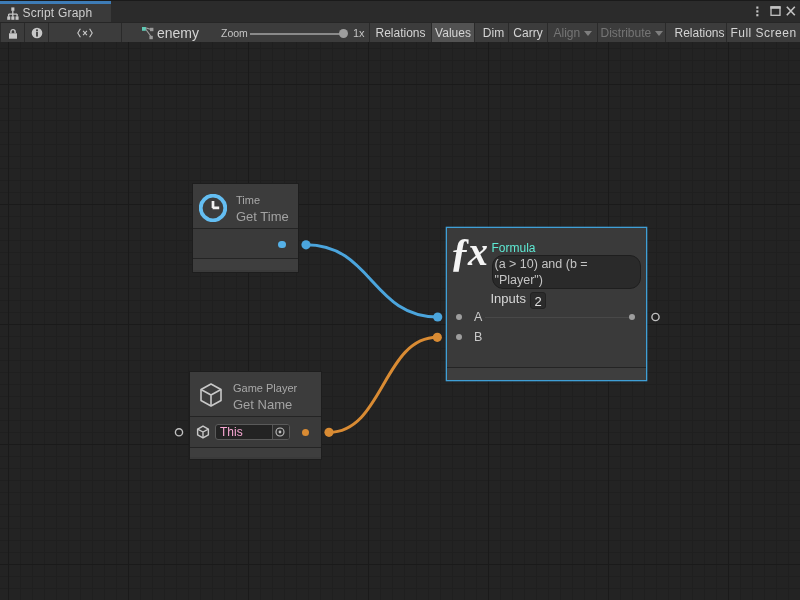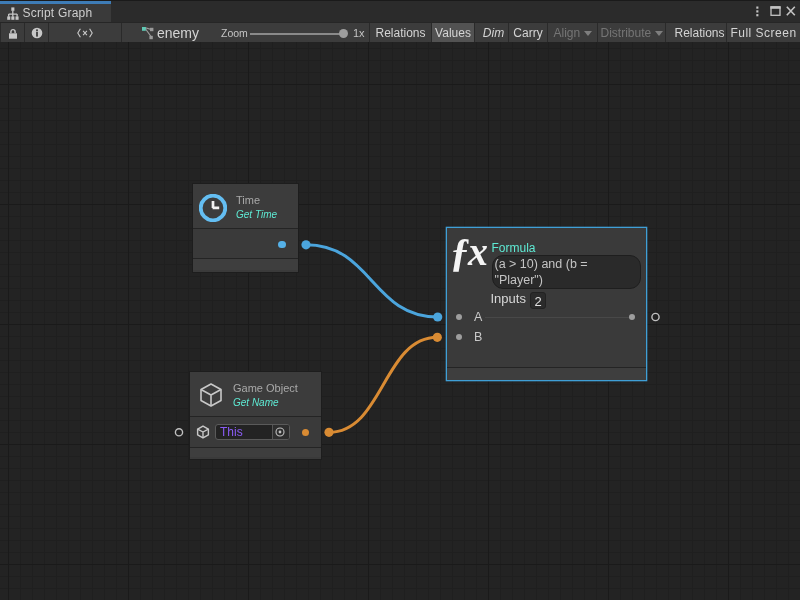--- a/index.html
+++ b/index.html
@@ -32,21 +32,21 @@
     background-position:0px 42px, 8px 0px, 0px 6px, 8px 0px;
   }
   #world { position:absolute; left:0; top:-42px; width:800px; height:600px; }
 
   
   .node { position:absolute; background:#3a3a3a; box-shadow:0 0 0 1px #1d1d1d; }
   .nhead { position:relative; background:#3c3c3c; border-bottom:1px solid #242424;text-align:center; }
   .nbody { position:relative; background:#3a3a3a; border-bottom:1px solid #242424; }
   .nfoot { position:relative; background:#3e3e3e; }
   .sub { position:absolute; font-size:11px; color:#a9a9a9; white-space:nowrap; }
-  .ttl { position:absolute; font-size:10px; color:#5eead4; white-space:nowrap;font-style:italic; }
+  .ttl { position:absolute; font-size:13px; color:#a3a3a3; white-space:nowrap; }
   .dot { position:absolute; border-radius:50%; }
 </style>
 </head>
 <body>
 
 <div id="titlebar">
   <div id="titletop"></div>
   <div id="tab">
     <div id="tabblue"></div>
     <svg class="abs" style="left:7px; top:5.5px;" width="12" height="13" viewBox="0 0 12 13">
@@ -113,21 +113,21 @@
   <div class="abs" style="left:250px; top:10.2px; width:95px; height:1.5px; background:#8a8a8a;"></div>
   <div class="dot" style="left:338.5px; top:6.2px; width:9px; height:9px; background:#9e9e9e;"></div>
   <div class="tbtxt" style="left:353px; text-align:left; font-size:11px; color:#c4c4c4;">1x</div>
 
   <div class="sep" style="left:369px;"></div>
   <div class="tbtxt" style="left:370px; width:61px;">Relations</div>
   <div class="sep" style="left:431px;"></div>
   <div class="abs" style="left:432px; top:0; width:42px; height:19px; background:#525252;"></div>
   <div class="tbtxt" style="left:432px; width:42px;">Values</div>
   <div class="sep" style="left:474px;"></div>
-  <div class="tbtxt" style="left:477px; width:33px;font-style:italic;">Dim</div>
+  <div class="tbtxt" style="left:477px; width:33px;">Dim</div>
   <div class="sep" style="left:508px;"></div>
   <div class="tbtxt" style="left:509px; width:38px;">Carry</div>
   <div class="sep" style="left:547px;"></div>
   <div class="tbtxt tbgray" style="left:548px; width:49px;">Align <span style="display:inline-block; width:0; height:0; border-left:4.2px solid transparent; border-right:4.2px solid transparent; border-top:5px solid #7e7e7e; margin-left:0px; vertical-align:1.5px;"></span></div>
   <div class="sep" style="left:597px;"></div>
   <div class="tbtxt tbgray" style="left:598px; width:67px;">Distribute <span style="display:inline-block; width:0; height:0; border-left:4.2px solid transparent; border-right:4.2px solid transparent; border-top:5px solid #7e7e7e; margin-left:0px; vertical-align:1.5px;"></span></div>
   <div class="sep" style="left:665px;"></div>
   <div class="tbtxt" style="left:671px; width:57px;">Relations</div>
   <div class="sep" style="left:726px;"></div>
   <div class="tbtxt" style="left:727px; width:73px; letter-spacing:0.5px;">Full Screen</div>
@@ -185,32 +185,32 @@
   </div>
 
   <div class="node" style="left:190px; top:372px; width:131px; height:87px;">
     <div class="nhead" style="height:45px;">
       <svg class="abs" style="left:8px; top:10px;" width="26" height="26" viewBox="0 0 26 26">
         <g fill="none" stroke="#c8c8c8" stroke-width="1.6" stroke-linejoin="round">
           <path d="M13 2 L23 7.5 L23 18.5 L13 24 L3 18.5 L3 7.5 Z"></path>
           <path d="M3 7.5 L13 13 L23 7.5 M13 13 L13 24"></path>
         </g>
       </svg>
-      <div class="sub" style="left:43px; top:10px;">Game Object</div>
+      <div class="sub" style="left:43px; top:10px;">Game Player</div>
       <div class="ttl" style="left:43px; top:25px;">Get Name</div>
     </div>
     <div class="nbody" style="height:31px;">
       <svg class="abs" style="left:5.5px; top:8px;" width="14" height="14" viewBox="0 0 26 26">
         <g fill="none" stroke="#c8c8c8" stroke-width="2.6" stroke-linejoin="round">
           <path d="M13 2 L23 7.5 L23 18.5 L13 24 L3 18.5 L3 7.5 Z"></path>
           <path d="M3 7.5 L13 13 L23 7.5 M13 13 L13 24"></path>
         </g>
       </svg>
       <div class="abs" style="left:25px; top:6.5px; width:74.5px; height:16.5px; background:#232323; border:1px solid #5a5a5a; border-radius:3px;">
-        <div class="abs" style="left:4px; top:0.5px; font-size:12px; color:#8b5cf6;">This</div>
+        <div class="abs" style="left:4px; top:0.5px; font-size:12px; color:#f9a8d4;">This</div>
         <div class="abs" style="left:56px; top:0; width:16.5px; height:14.5px; background:#2e2e2e; border-left:1px solid #555; border-radius:0 2px 2px 0;"></div>
         <svg class="abs" style="left:59px; top:2.5px;" width="10" height="10" viewBox="0 0 10 10">
           <circle cx="5" cy="5" r="4" fill="none" stroke="#c0c0c0" stroke-width="1.1"></circle>
           <circle cx="5" cy="5" r="1.4" fill="#c0c0c0"></circle>
         </svg>
       </div>
       <div class="dot" style="left:111.5px; top:11.5px; width:7px; height:7px; background:#d98b33;"></div>
     </div>
     <div class="nfoot" style="height:9px;"></div>
   </div>

